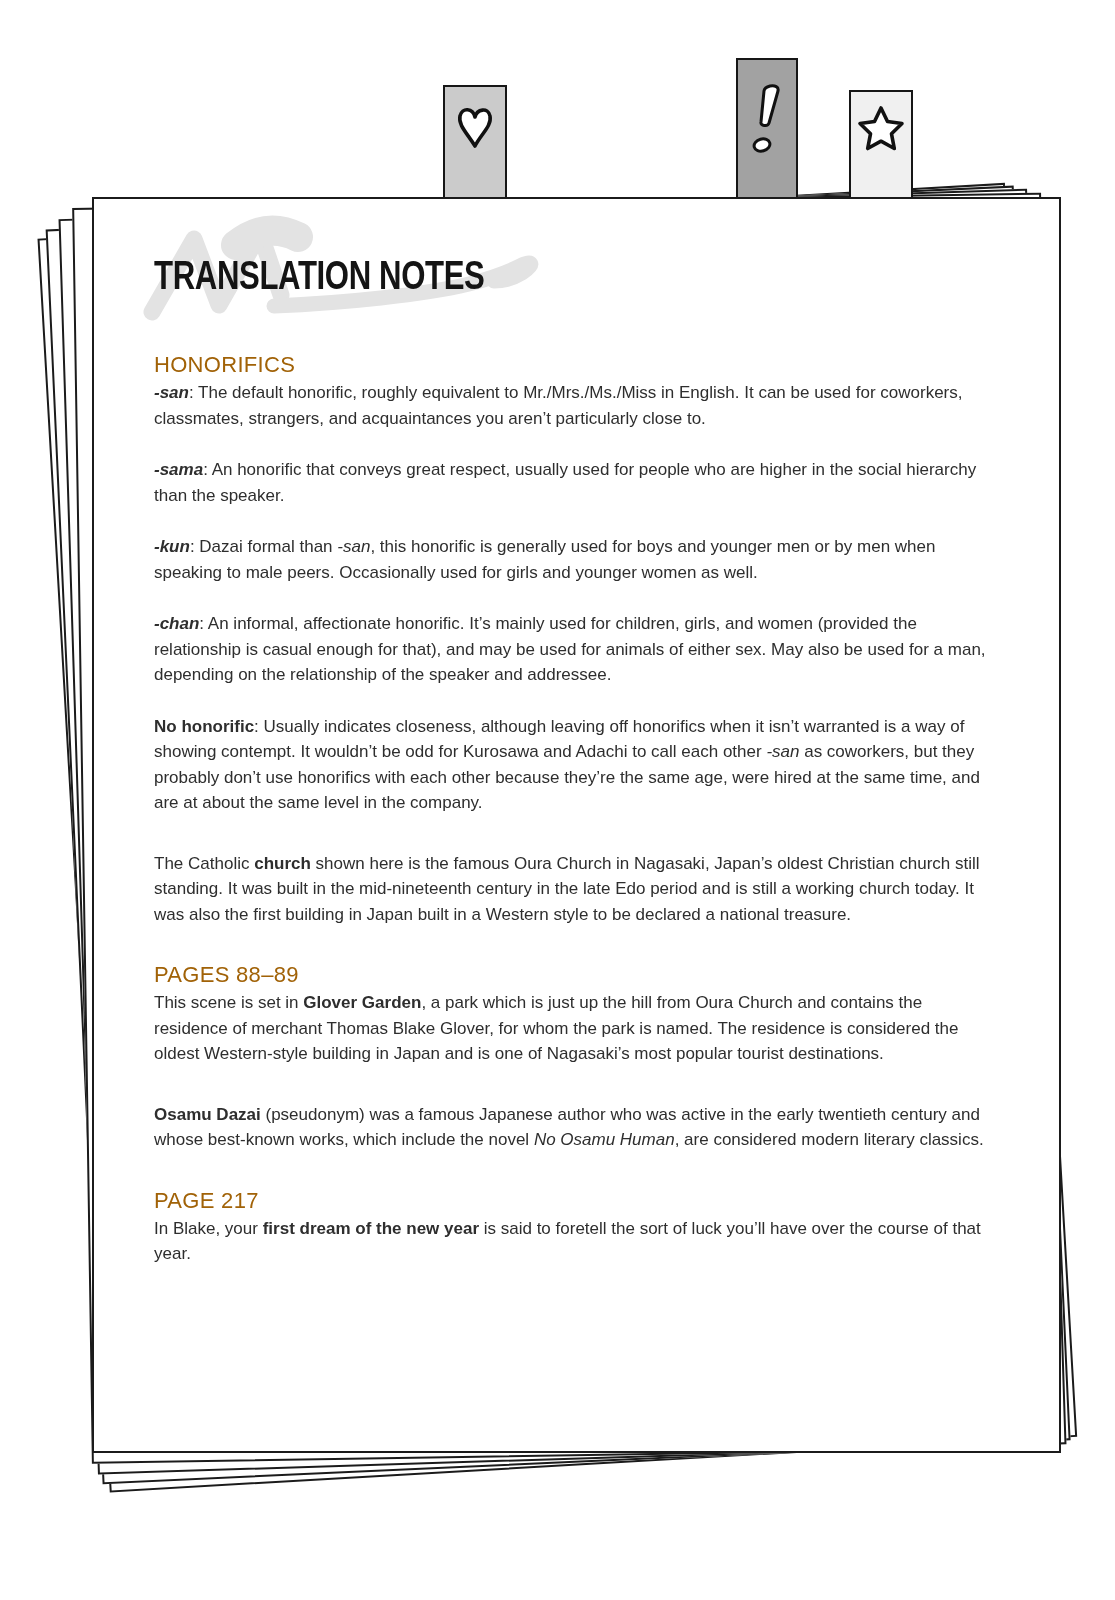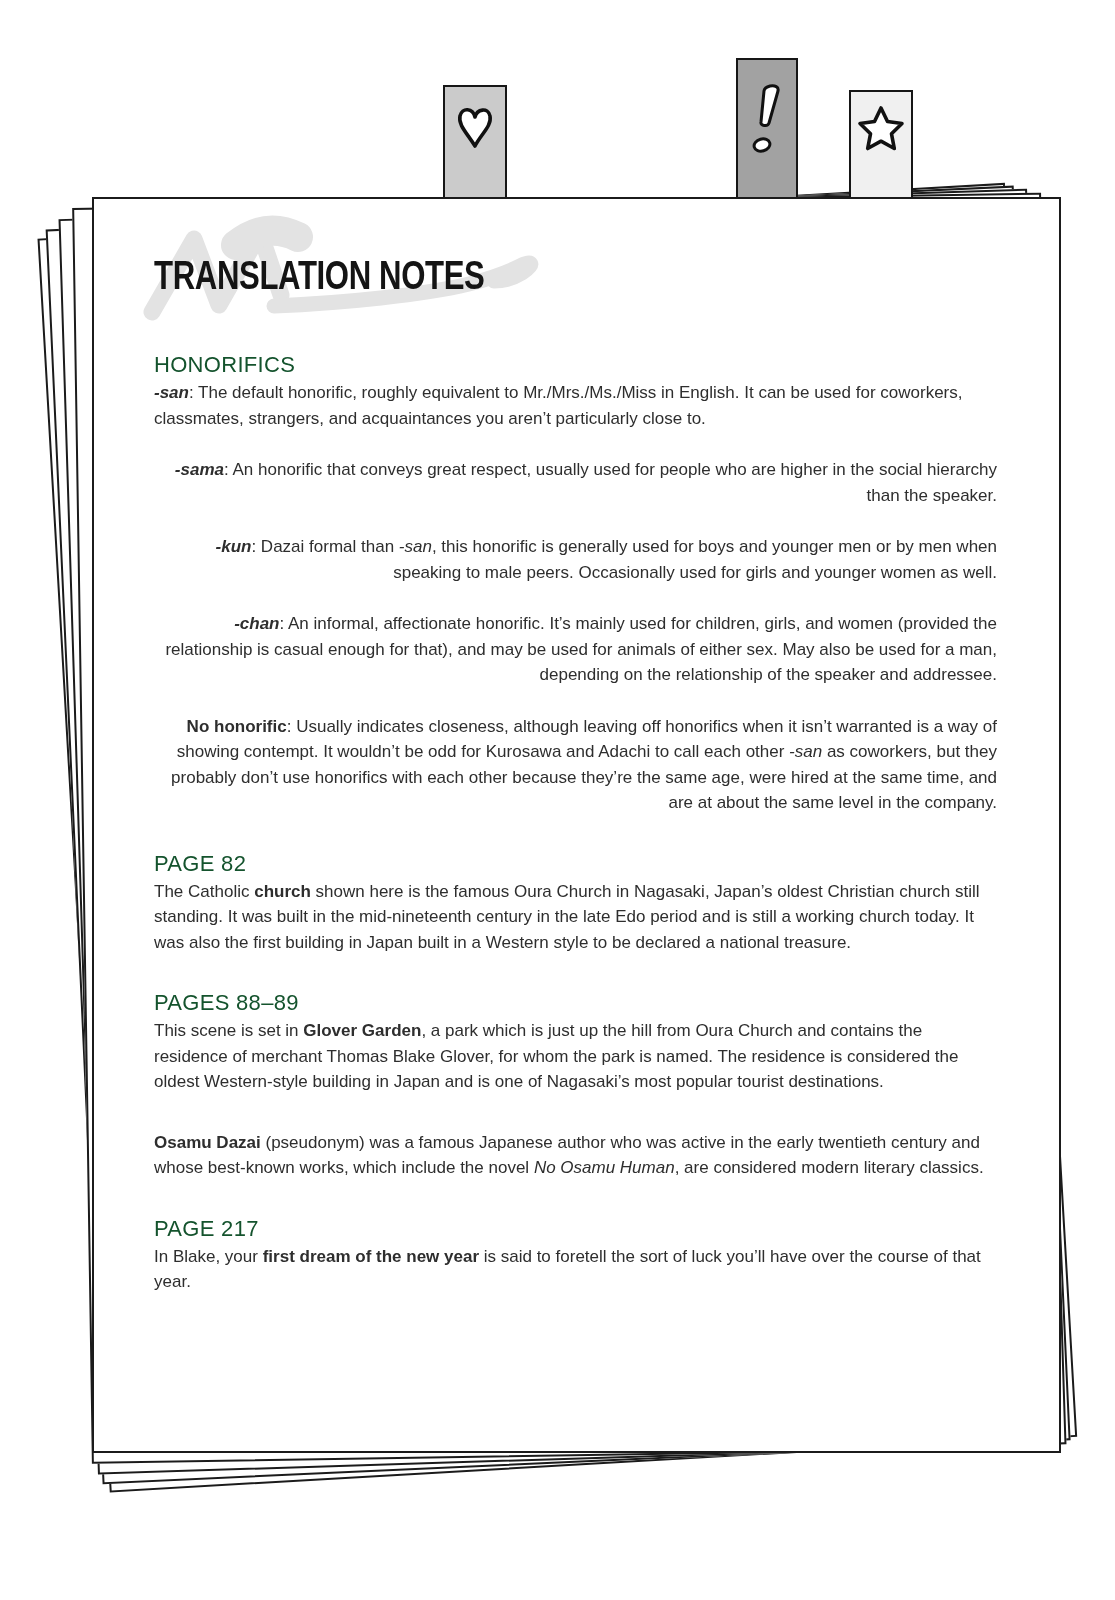--- a/index.html
+++ b/index.html
@@ -37,27 +37,27 @@
   .title{
     position:relative;z-index:1;margin:55px 0 0 0;
     font-size:41px;line-height:42px;font-weight:800;color:#141414;
     letter-spacing:-0.5px;transform:scaleX(0.76);transform-origin:left center;
     white-space:nowrap;
   }
   .sections{position:relative;z-index:1;}
   .section{margin-top:35px;}
   .section:first-child{margin-top:56px;}
   .heading{
-    font-size:22px;line-height:26px;color:#14532d;letter-spacing:0.3px;
+    font-size:22px;line-height:26px;color:#a16207;letter-spacing:0.3px;
     margin:0 0 2px 0;font-weight:400;
   }
   .para{
     margin:0;font-size:17px;line-height:25.5px;color:#2e2e2e;
   }
-  .para + .para{margin-top:26px;text-align:right;}
+  .para + .para{margin-top:26px;}
   .para .b{font-weight:bold;}
   .para .i{font-style:italic;}
 </style>
 </head>
 <body>
 
 <div class="stage">
 
   <div class="sheet sheet-5"></div>
   <div class="sheet sheet-4"></div>
@@ -97,21 +97,20 @@
       <div class="sections">
           <section class="section">
             <div class="heading">HONORIFICS</div>
             <p class="para"><span class="b i">-san</span><span>: The default honorific, roughly equivalent to Mr./Mrs./Ms./Miss in English. It can be used for coworkers, classmates, strangers, and acquaintances you aren’t particularly close to.</span></p>
             <p class="para"><span class="b i">-sama</span><span>: An honorific that conveys great respect, usually used for people who are higher in the social hierarchy than the speaker.</span></p>
             <p class="para"><span class="b i">-kun</span><span>: Dazai formal than </span><span class="i">-san</span><span>, this honorific is generally used for boys and younger men or by men when speaking to male peers. Occasionally used for girls and younger women as well.</span></p>
             <p class="para"><span class="b i">-chan</span><span>: An informal, affectionate honorific. It’s mainly used for children, girls, and women (provided the relationship is casual enough for that), and may be used for animals of either sex. May also be used for a man, depending on the relationship of the speaker and addressee.</span></p>
             <p class="para"><span class="b">No honorific</span><span>: Usually indicates closeness, although leaving off honorifics when it isn’t warranted is a way of showing contempt. It wouldn’t be odd for Kurosawa and Adachi to call each other </span><span class="i">-san</span><span> as coworkers, but they probably don’t use honorifics with each other because they’re the same age, were hired at the same time, and are at about the same level in the company.</span></p>
           </section>
           <section class="section">
-            <div class="heading">PAGE 82</div>
             <p class="para"><span>The Catholic </span><span class="b">church</span><span> shown here is the famous Oura Church in Nagasaki, Japan’s oldest Christian church still standing. It was built in the mid-nineteenth century in the late Edo period and is still a working church today. It was also the first building in Japan built in a Western style to be declared a national treasure.</span></p>
           </section>
           <section class="section">
             <div class="heading">PAGES 88–89</div>
             <p class="para"><span>This scene is set in </span><span class="b">Glover Garden</span><span>, a park which is just up the hill from Oura Church and contains the residence of merchant Thomas Blake Glover, for whom the park is named. The residence is considered the oldest Western-style building in Japan and is one of Nagasaki’s most popular tourist destinations.</span></p>
           </section>
           <section class="section">
             <p class="para"><span class="b">Osamu Dazai</span><span> (pseudonym) was a famous Japanese author who was active in the early twentieth century and whose best-known works, which include the novel </span><span class="i">No Osamu Human</span><span>, are considered modern literary classics.</span></p>
           </section>
           <section class="section">

